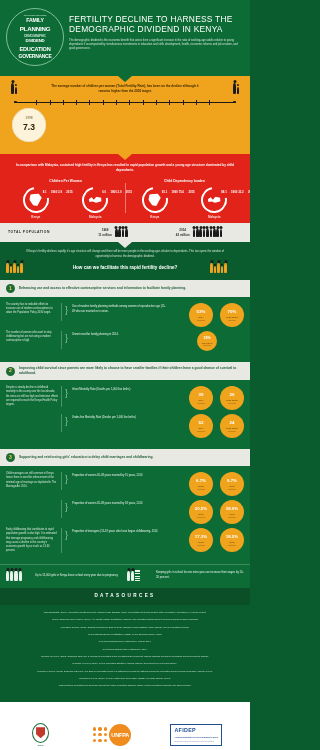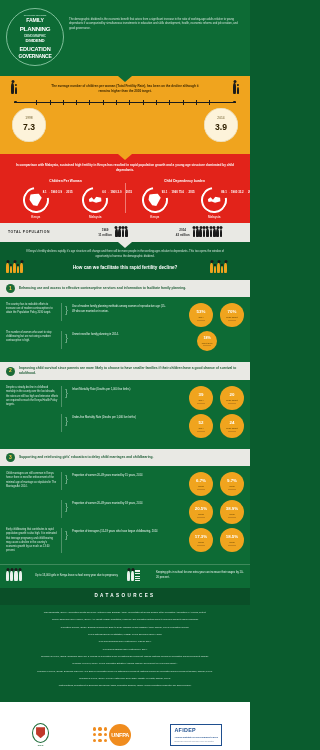--- a/index.html
+++ b/index.html
@@ -200,20 +200,21 @@
         <span class="wc t1">ECONOMIC REFORMS</span>
         <span class="wc t2">FAMILY</span>
         <span class="wc t3">PLANNING</span>
         <span class="wc t4">DEMOGRAPHIC</span>
         <span class="wc t5">DIVIDEND</span>
         <span class="wc t6">EDUCATION</span>
         <span class="wc t7">GOVERNANCE</span>
       </div>
     </div>
     <div class="head-text">
+      <div class="head-title">FERTILITY DECLINE TO HARNESS THE DEMOGRAPHIC DIVIDEND IN KENYA</div>
       <div class="head-sub">The demographic dividend is the economic benefit that arises from a significant increase in the ratio of working-age adults relative to young dependants if accompanied by simultaneous investments in education and skills development, health, economic reforms and job creation, and good governance.</div>
     </div>
     <div class="notch down-green" style="bottom:-6px;"></div>
   </div>
 
   <div class="tfr">
     <div class="tfr-row">
       <div class="fam-icon">
         <span class="p adult head"></span>
           <span class="p child head"></span>
@@ -240,24 +241,20 @@
         <div class="tick" style="left:64%"></div>
       <div class="tick" style="left:70%"></div>
         <div class="tick" style="left:76%"></div>
       <div class="tick" style="left:82%"></div>
         <div class="tick" style="left:88%"></div>
     </div>
     <div class="tfr-circles">
       <div class="tfr-bubble">
         <span class="yr">1998</span>
         <span class="val">7.3</span>
-      </div>
-      <div class="tfr-bubble">
-        <span class="yr">2014</span>
-        <span class="val">3.9</span>
       </div>
     </div>
   </div>
 
   <div class="red">
     <div class="notch down-red" style="position:absolute;"></div>
     <div class="red-note">In comparison with Malaysia, sustained high fertility in Kenya has resulted in rapid population growth and a young age structure dominated by child dependants.</div>
     <div class="red-cols">
       <div class="red-col">
         <div class="red-col-title">Children Per Woman</div>

